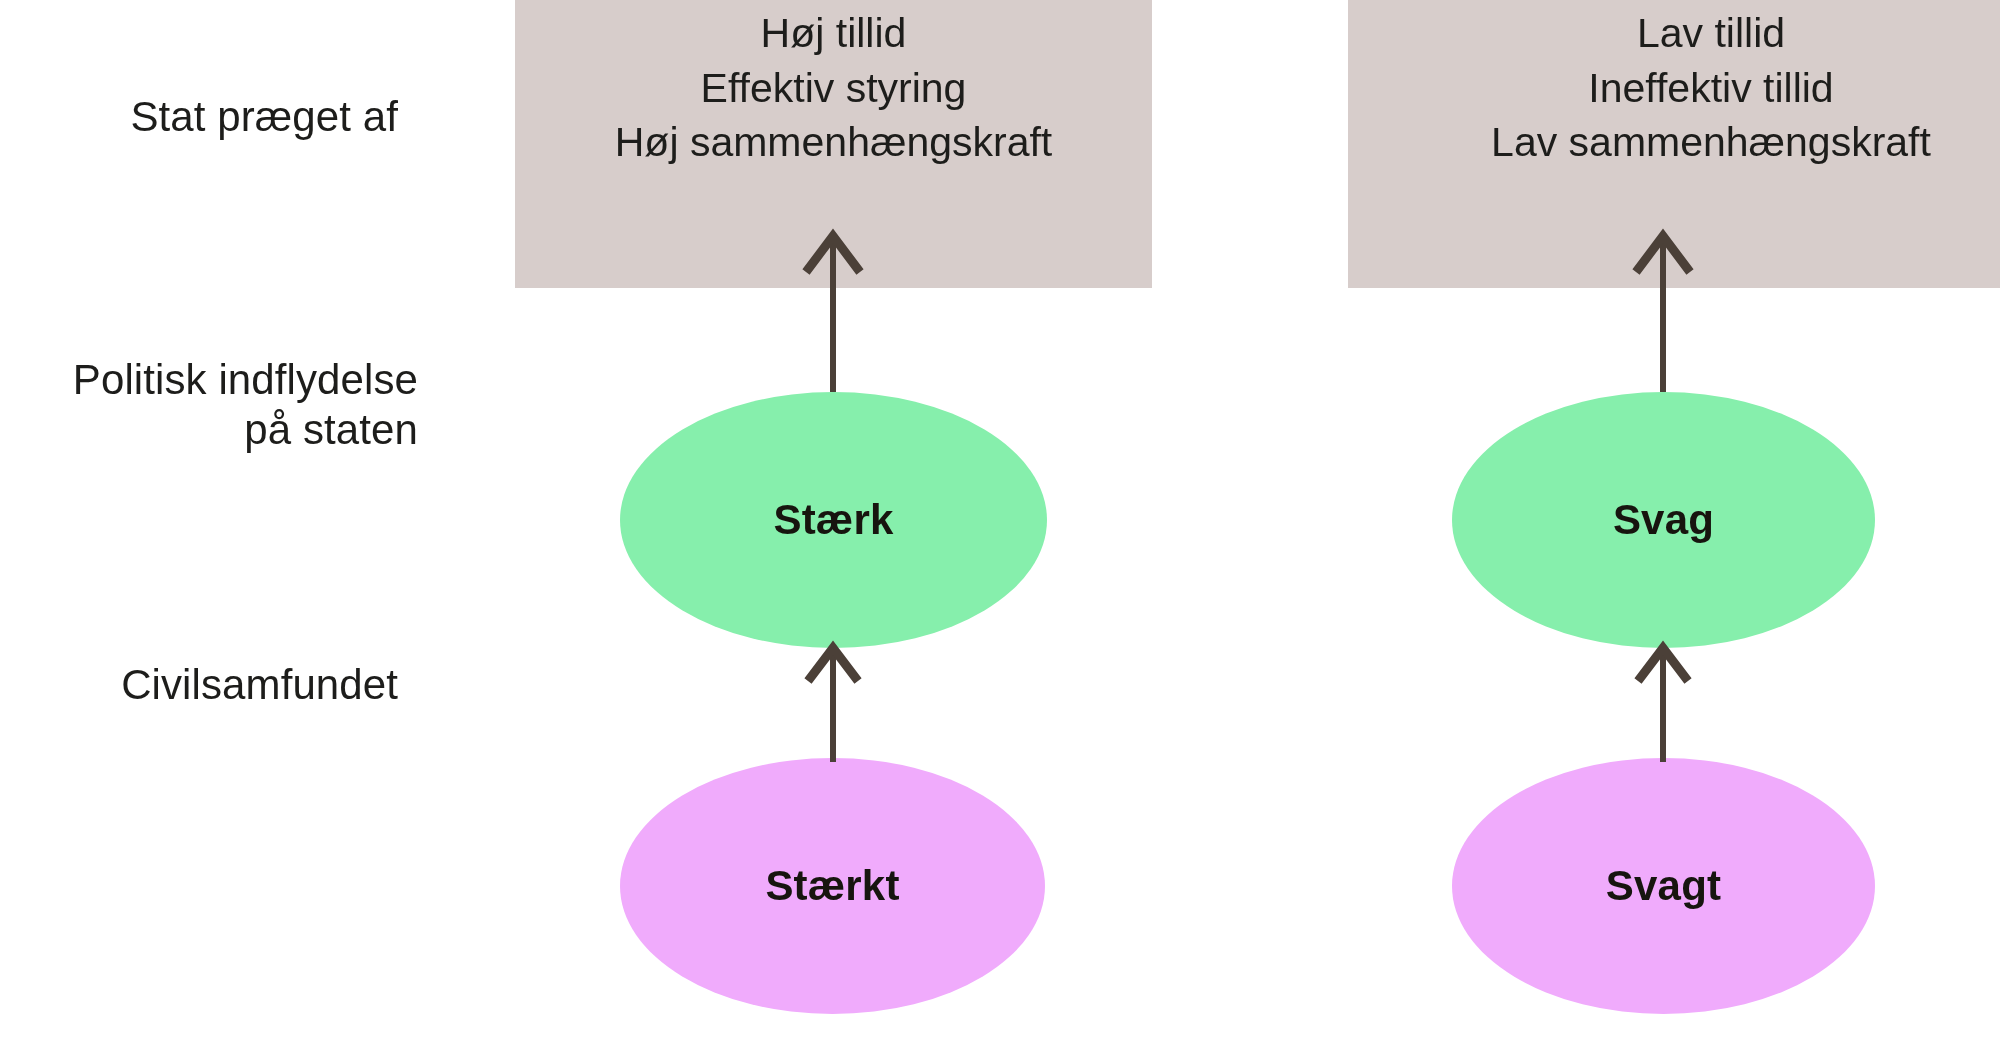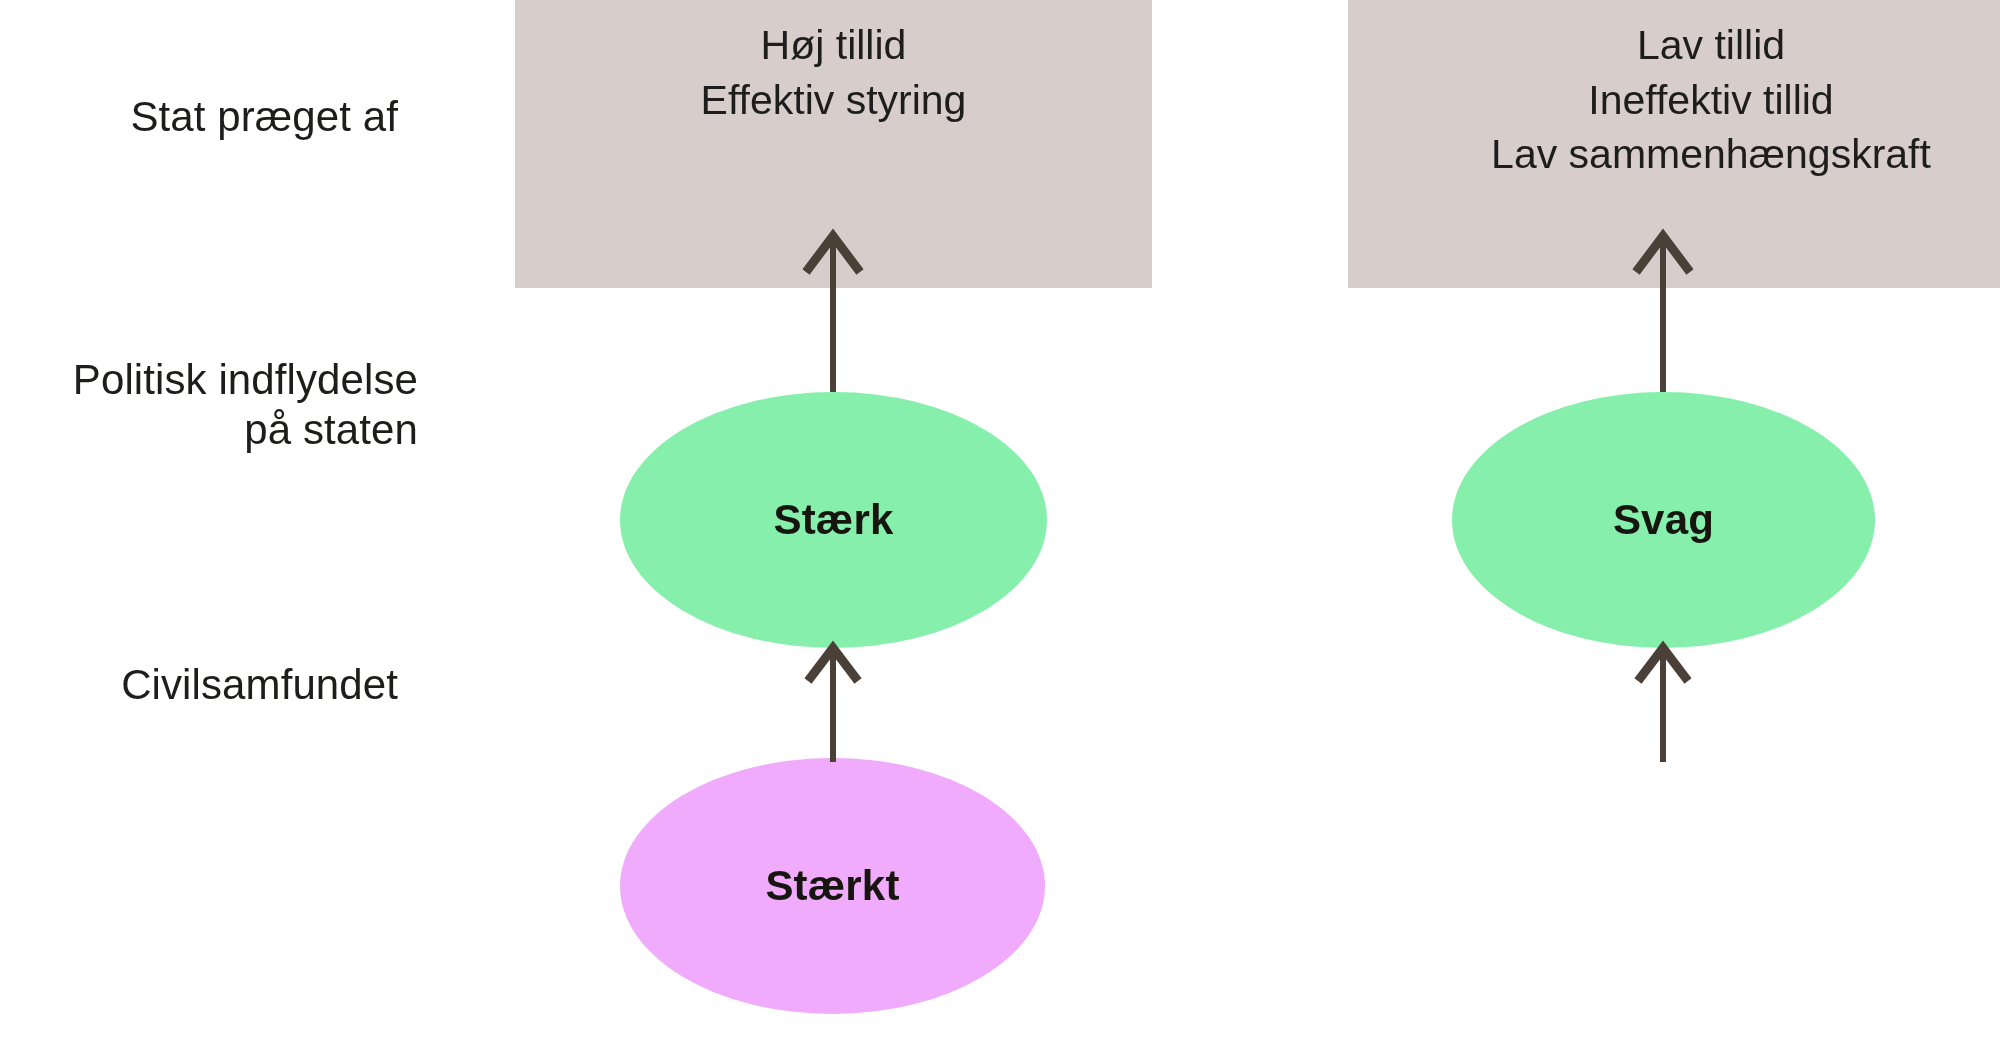--- a/index.html
+++ b/index.html
@@ -41,21 +41,21 @@
     position: absolute;
     background: #d7cdcb;
     color: #1d1d1b;
     font-size: 41px;
     line-height: 1.33;
     text-align: center;
     display: flex;
     flex-direction: column;
     align-items: center;
     justify-content: flex-start;
-    padding-top: 18px;
+    padding-top: 6px;
     box-sizing: border-box;
     white-space: nowrap;
   }
   .outcome-box .line { display: block; }
 
   
   .node-ellipse {
     position: absolute;
     border-radius: 50%;
     display: flex;
@@ -98,40 +98,44 @@
   <div id="label-state" class="row-label">Stat præget af</div>
 
   <div id="label-political" class="row-label">Politisk indflydelse
 på staten</div>
 
   <div id="label-civil" class="row-label">Civilsamfundet</div>
 
   <div class="outcome-box" style="left:515px; top:0px; width:637px; height:288px;">
     <span class="line">Høj tillid</span>
     <span class="line">Effektiv styring</span>
+    <span class="line">Høj sammenhængskraft</span>
   </div>
 
   <div class="node-ellipse red" style="left:620px; top:392px; width:427px; height:256px;">
     <span>Stærk</span>
   </div>
 
   <div class="node-ellipse blue" style="left:620px; top:758px; width:425px; height:256px;">
     <span>Stærkt</span>
   </div>
 
   <div class="outcome-box" style="left:1348px; top:0px; width:726px; height:288px;">
     <span class="line">Lav tillid</span>
     <span class="line">Ineffektiv tillid</span>
     <span class="line">Lav sammenhængskraft</span>
   </div>
 
   <div class="node-ellipse red" style="left:1452px; top:392px; width:423px; height:256px;text-align:center;">
     <span>Svag</span>
   </div>
 
+  <div class="node-ellipse blue" style="left:1452px; top:758px; width:423px; height:256px;">
+    <span>Svagt</span>
+  </div>
 
   <svg id="arrow-layer" viewBox="0 0 2000 1062">
 
     <g>
       <line class="arrow-line" x1="833" y1="392" x2="833" y2="236"></line>
       <polyline class="arrow-head" points="806,272 833,236 860,272"></polyline>
     </g>
 
     <g>
       <line class="arrow-line" x1="833" y1="762" x2="833" y2="648"></line>

